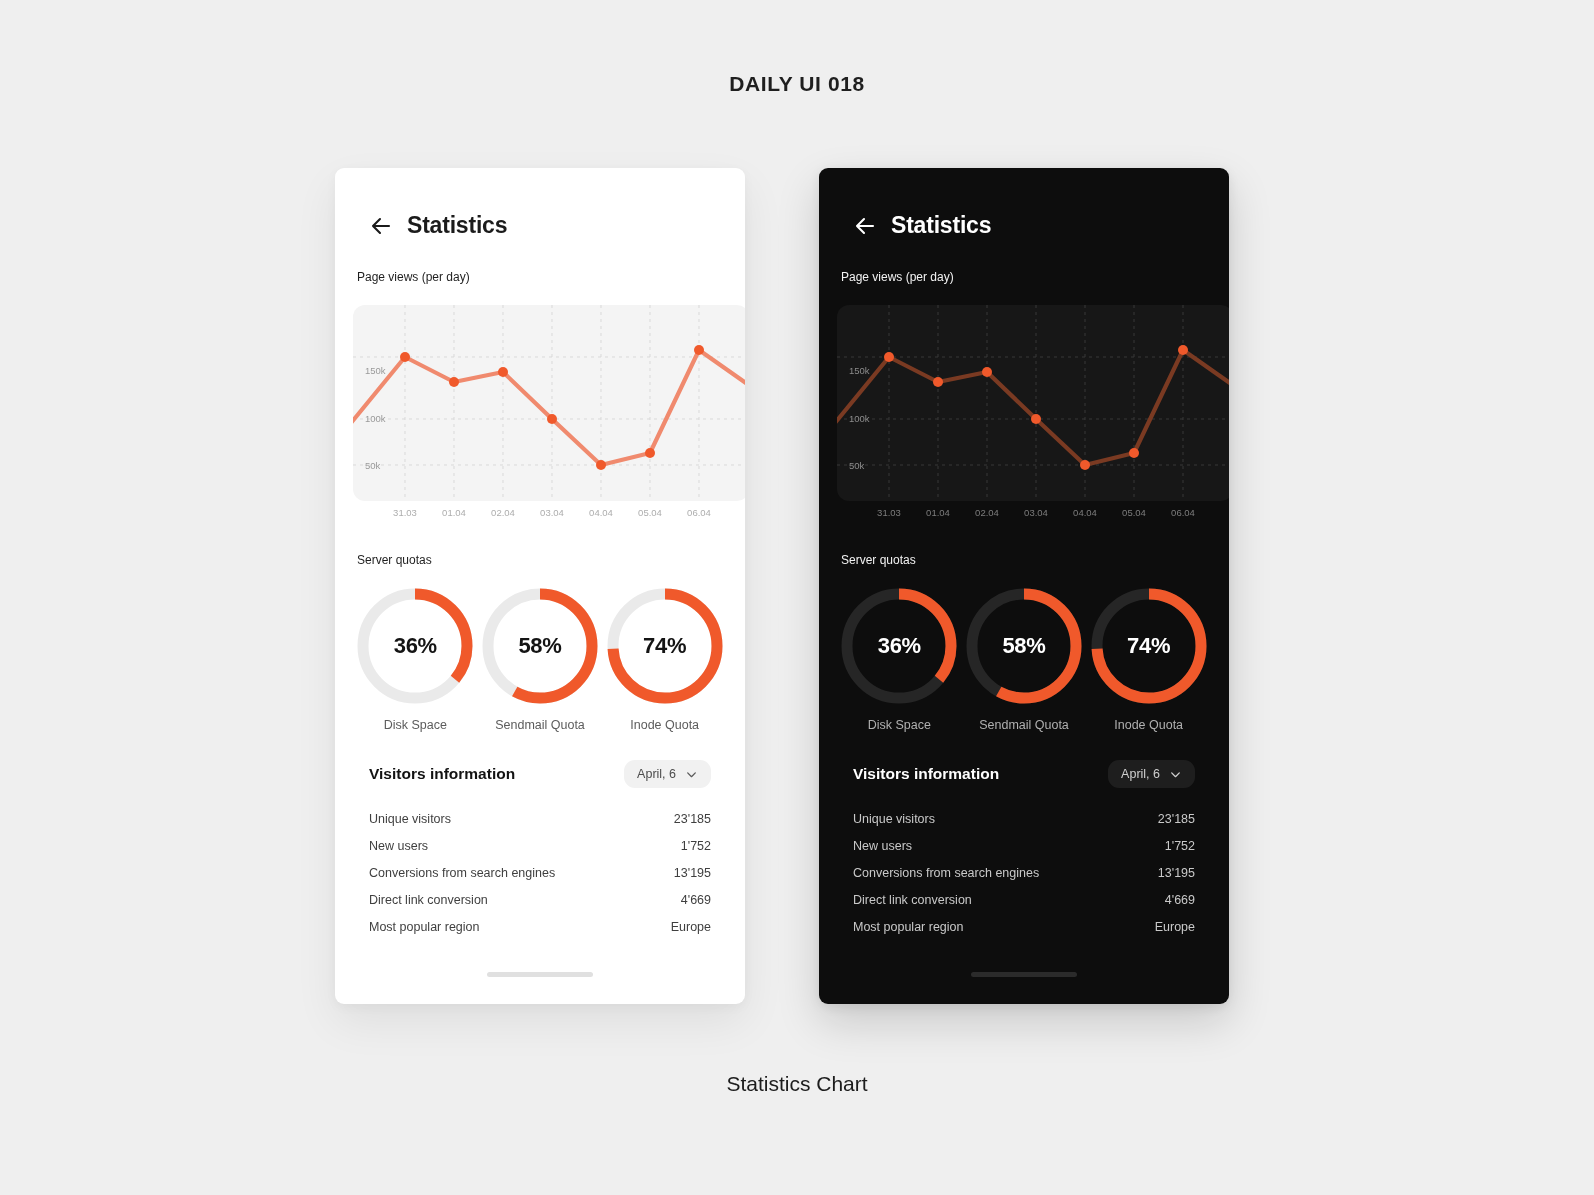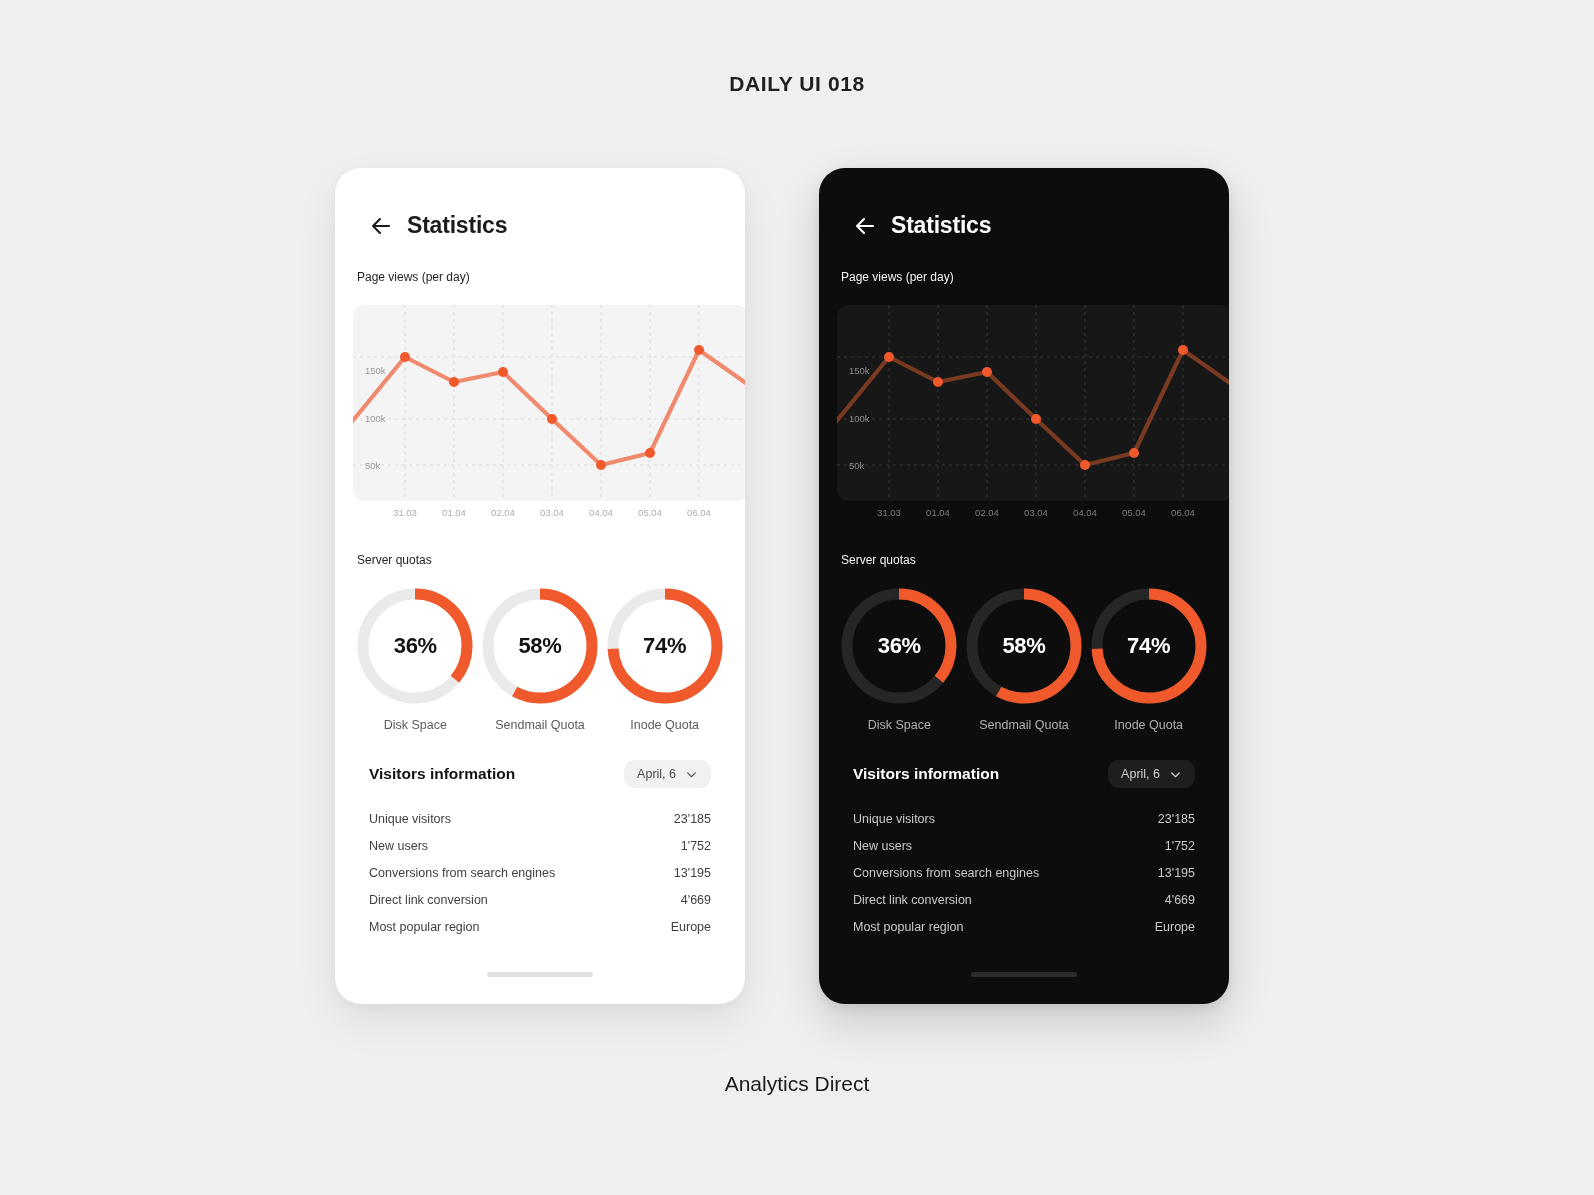--- a/index.html
+++ b/index.html
@@ -19,21 +19,21 @@
   }
   .page-caption {
     position: absolute; top: 1072px; left: 0; width: 1594px;
     text-align: center;
     font-size: 21px; font-weight: 400; color: #1c1c1c;
   }
 
   
   .phone {
     position: absolute; top: 168px; width: 410px; height: 836px;
-    border-radius: 26px; overflow: hidden;
+    border-radius: 9px; overflow: hidden;
   }
   .phone.light {
     left: 335px; background: #ffffff;
     box-shadow: 0 18px 44px rgba(0,0,0,.07), 0 3px 12px rgba(0,0,0,.04);
   }
   .phone.dark {
     left: 819px; background: #0d0d0d;
     box-shadow: 0 18px 44px rgba(0,0,0,.16), 0 3px 12px rgba(0,0,0,.08);
   }
 
@@ -371,14 +371,14 @@
       </div>
       <div class="vrow">
         <span class="k">Most popular region</span>
         <span class="v">Europe</span>
       </div>
     </div>
 
     <div class="home-bar"></div>
   </div>
 
-  <div class="page-caption">Analytics Direct</div>
+  <div class="page-caption">Statistics Chart</div>
 </div>
 
 </body></html>

